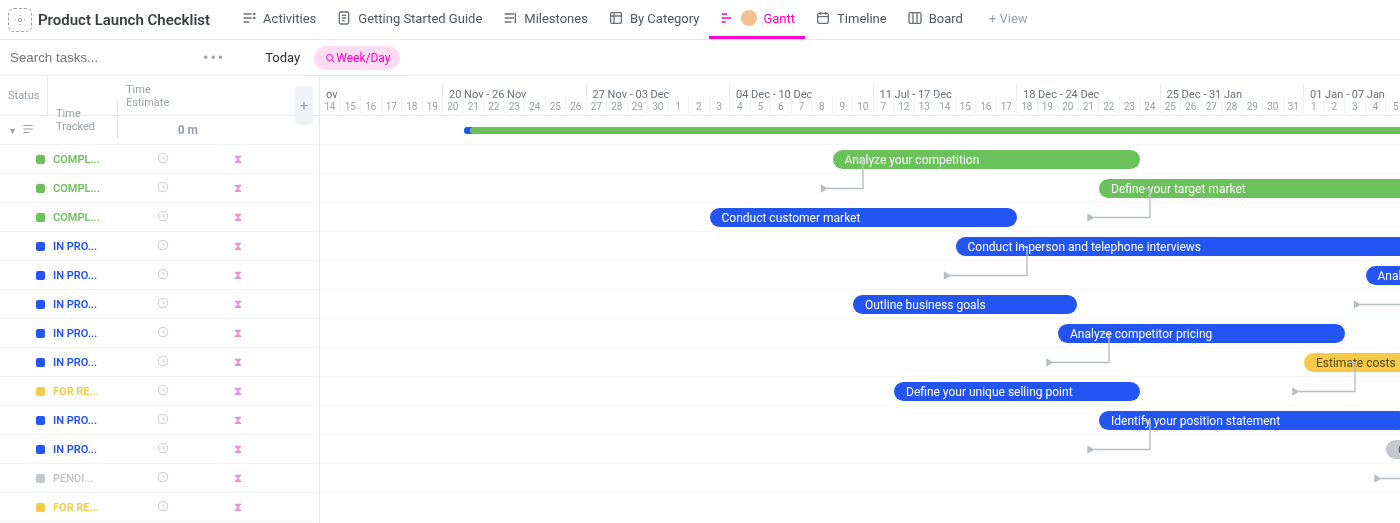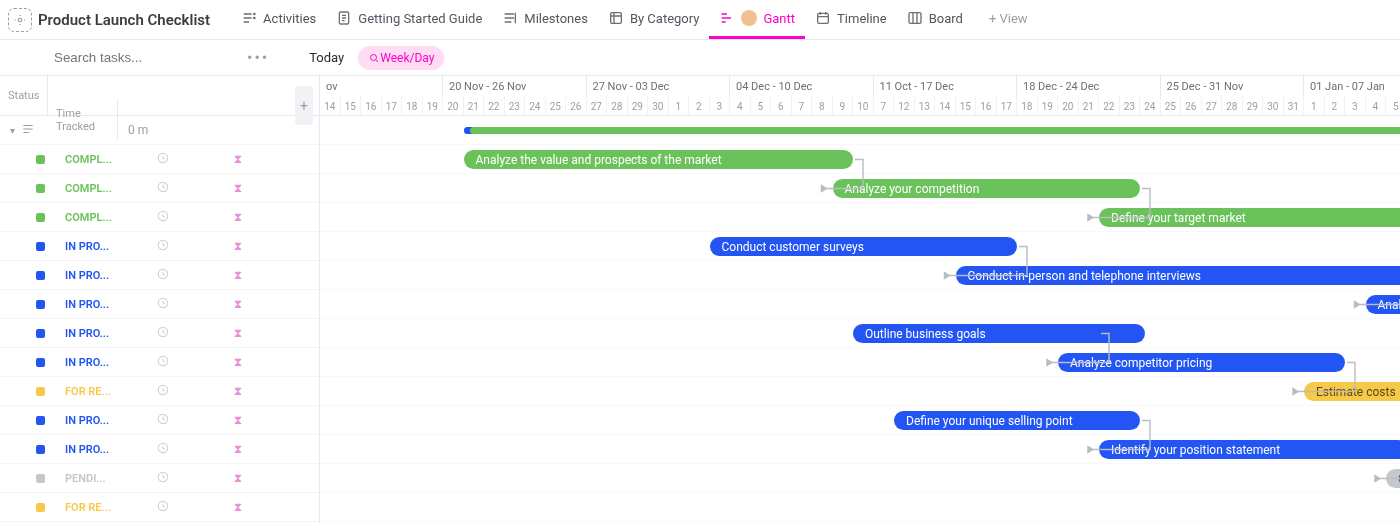--- a/index.html
+++ b/index.html
@@ -25,54 +25,54 @@
   .app-icon { width:24px; height:24px; border:1px dashed var(--muted); border-radius:6px; color:var(--muted); }
   .title { font-weight:600; font-size:15px; margin-right:15px; }
   .tab { display:flex; align-items:center; gap:6px; padding:0 10px; height:38px; color:#515760; cursor:pointer; border-bottom:3px solid transparent; }
   .tab svg { width:16px; height:16px; stroke:#6b7076; }
   .tab.active { color:var(--pink); border-bottom-color:var(--pink); }
   .tab.active svg { stroke:var(--pink); }
   .tab .avatar { width:16px; height:16px; border-radius:50%; background:#f2c090; display:inline-block; }
   .add-view { color:var(--muted); }
   
   .toolbar { display:flex; align-items:center; gap:14px; height:36px; padding:0 8px; border-bottom:1px solid var(--border); }
-  .search { flex:0 0 150px; height:24px; border:none; outline:none; color:var(--muted);margin-left:44px; }
+  .search { flex:0 0 150px; height:24px; border:none; outline:none; color:var(--muted); }
   .dots { color:var(--muted); font-size:16px; letter-spacing:2px; }
   .today-link { color:#2a2d33; cursor:pointer; }
   .chip { display:inline-flex; align-items:center; background:var(--pink-soft); color:var(--pink); height:24px; border-radius:14px; padding:0 10px; font-size:12px; }
   .chip svg { width:12px; height:12px; stroke:var(--pink); }
   
   .main { position:relative; display:grid; grid-template-columns: var(--header-left) 1fr; height:calc(523px - 40px - 36px); overflow:hidden; }
   .left { border-right:1px solid var(--border); display:flex; flex-direction:column; overflow:hidden; }
   .col-headers { display:flex; align-items:center; height:40px; border-bottom:1px solid var(--border); font-size:11px; color:var(--muted); position:relative; }
   .col-headers > div { padding:0 8px; height:100%; display:flex; align-items:center; }
   .col-name { width:80px; border-right:1px solid var(--border); justify-content:flex-start; padding-left:26px; }
   .col-status { width:48px; border-right:1px solid var(--border); }
   .col-tracked { width:70px; border-right:1px solid var(--border);margin-top:48px; }
   .col-estimate { width:80px; }
   .add-col { position:absolute; right:6px; top:10px; width:18px; height:18px; border-radius:4px; background:#f0f2f5; color:var(--muted); display:flex; align-items:center; justify-content:center; font-size:14px; }
   .summary-row, .task-row { display:flex; align-items:center; height:var(--row-h); border-bottom:1px solid #f3f4f6; }
   .summary-row .c-name { width:80px; display:flex; align-items:center; gap:6px; padding-left:10px; }
   .summary-row .c-status { width:48px; }
-  .summary-row .c-tracked { width:70px; text-align:left; color:var(--muted); font-size:12px; }
+  .summary-row .c-tracked { width:70px; text-align:right; color:var(--muted); font-size:12px;font-weight:bold; }
   .summary-row .c-est { width:80px; }
   .caret { font-size:10px; color:var(--muted); }
   .list-icon svg { width:14px; height:14px; stroke:var(--muted); }
-  .task-row .c-name { width:128px; display:flex; align-items:center; gap:20px; padding-left:36px; overflow:hidden; }
+  .task-row .c-name { width:128px; display:flex; align-items:center; gap:8px; padding-left:36px; overflow:hidden; }
   .task-row .c-tracked { width:70px; display:flex; align-items:center; justify-content:center; }
   .task-row .c-est { width:80px; display:flex; align-items:center; justify-content:center; }
   .sq { width:9px; height:9px; border-radius:2px; flex:0 0 9px; }
   .status-text { font-size:11px; font-weight:600; white-space:nowrap; overflow:hidden; text-overflow:ellipsis; }
   .clock svg { width:14px; height:14px; stroke:#cfd3da; }
   .hourglass { font-size:12px; color:#e991d2; }
   
   .right { position:relative; overflow:hidden; }
   .time-header { height:40px; border-bottom:1px solid var(--border); position:relative; }
   .weeks, .days { position:absolute; left:0; right:0; display:flex; }
-  .weeks { top:0; height:20px; }
+  .weeks { top:8px; height:20px; }
   .week { border-right:1px solid var(--border); height:20px; font-size:11px; color:#6b7076; display:flex; align-items:center; padding-left:6px; flex:0 0 calc(var(--day-w) * 7); }
   .days { top:20px; height:20px; }
   .day { flex:0 0 var(--day-w); border-right:1px solid #f1f2f4; height:20px; font-size:10px; color:var(--muted); display:flex; align-items:center; justify-content:center; }
   .chart { position:relative; height:calc(100% - 40px); }
   .bar-row { position:relative; height:var(--row-h); border-bottom:1px solid #f7f8fa; }
   .gbar { position:absolute; top:5px; height:19px; border-radius:12px; color:#fff; font-size:12px; display:flex; align-items:center; padding:0 12px; white-space:nowrap; overflow:hidden; }
   .gbar.thin { height:7px; top:11px; border-radius:4px; padding:0; }
   .link { position:absolute; pointer-events:none; }
   .link path { stroke:#b8bcc3; stroke-width:1.4; fill:none; }
   .link .arrow { fill:#b8bcc3; }
@@ -158,20 +158,21 @@
     <span>Week/Day</span>
   </span>
 </div>
 
 <div class="main">
 
   <div class="left">
     <div class="col-headers">
       <div class="col-status">Status</div>
       <div class="col-tracked">Time Tracked</div>
+      <div class="col-estimate">Time Estimate</div>
       <div class="add-col">+</div>
     </div>
     <div class="summary-row">
       <div class="c-name">
         <span class="caret">▾</span>
         <span class="list-icon"><svg viewBox="0 0 24 24" fill="none" stroke-width="2">
               <path d="M4 6h16M4 12h16M4 18h10"></path>
             </svg></span>
       </div>
       <div class="c-status"></div>
@@ -377,23 +378,23 @@
       </div>
   </div>
 
   <div class="right">
     <div class="time-header">
       <div class="weeks" id="weeks">
           <div class="week" style="flex: 0 0 123px;">ov</div>
           <div class="week">20 Nov - 26 Nov</div>
           <div class="week">27 Nov - 03 Dec</div>
           <div class="week">04 Dec - 10 Dec</div>
-          <div class="week">11 Oct - 17 Dec</div>
+          <div class="week">11 Jul - 17 Dec</div>
           <div class="week">18 Dec - 24 Dec</div>
-          <div class="week">25 Dec - 31 Nov</div>
+          <div class="week">25 Dec - 31 Jan</div>
           <div class="week">01 Jan - 07 Jan</div>
         </div>
       <div class="days" id="days">
           <div class="day">14</div>
           <div class="day">15</div>
           <div class="day">16</div>
           <div class="day">17</div>
           <div class="day">18</div>
           <div class="day">19</div>
           <div class="day">20</div>
@@ -445,39 +446,36 @@
           <div class="day">5</div>
         </div>
     </div>
     <div class="chart" id="chart">
 
       <div id="bar-rows">
           <div class="bar-row">
             <div class="gbar thin" style="left: 143.5px; width: 1476px; background: rgb(107, 194, 90); box-shadow: rgb(34, 85, 244) 6px 0px 0px inset;"></div>
           </div>
           <div class="bar-row">
-            <div class="gbar" style="left: 143.5px; width: 389.5px; background: rgb(107, 194, 90);">Analyze the value and prospects of the market</div>
-          </div>
-          <div class="bar-row">
             <div class="gbar" style="left: 512.5px; width: 307.5px; background: rgb(107, 194, 90);">Analyze your competition</div>
           </div>
           <div class="bar-row">
             <div class="gbar" style="left: 779px; width: 328px; background: rgb(107, 194, 90);">Define your target market</div>
           </div>
           <div class="bar-row">
-            <div class="gbar" style="left: 389.5px; width: 307.5px; background: rgb(34, 85, 244);">Conduct customer surveys</div>
+            <div class="gbar" style="left: 389.5px; width: 307.5px; background: rgb(34, 85, 244);">Conduct customer market</div>
           </div>
           <div class="bar-row">
             <div class="gbar" style="left: 635.5px; width: 492px; background: rgb(34, 85, 244);">Conduct in-person and telephone interviews</div>
           </div>
           <div class="bar-row">
             <div class="gbar" style="left: 1045.5px; width: 369px; background: rgb(34, 85, 244);">Analyze site and social media analytics data</div>
           </div>
           <div class="bar-row">
-            <div class="gbar" style="left: 533px; width: 292px; background: rgb(34, 85, 244);">Outline business goals</div>
+            <div class="gbar" style="left: 533px; width: 224px; background: rgb(34, 85, 244);">Outline business goals</div>
           </div>
           <div class="bar-row">
             <div class="gbar" style="left: 738px; width: 287px; background: rgb(34, 85, 244);">Analyze competitor pricing</div>
           </div>
           <div class="bar-row">
             <div class="gbar" style="left: 984px; width: 184.5px; background: rgb(247, 201, 72); color: rgb(90, 74, 18);">Estimate costs</div>
           </div>
           <div class="bar-row">
             <div class="gbar" style="left: 574px; width: 246px; background: rgb(34, 85, 244);">Define your unique selling point</div>
           </div>

